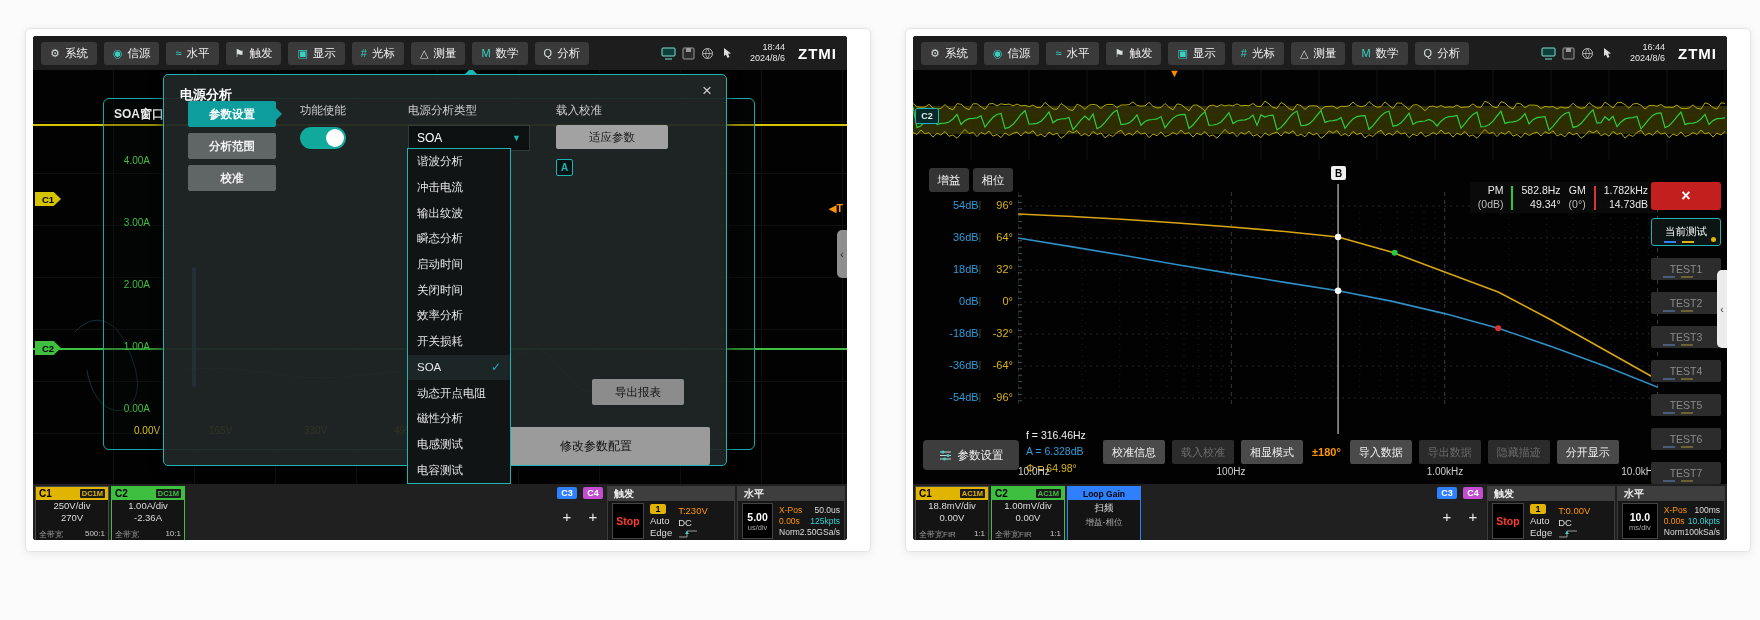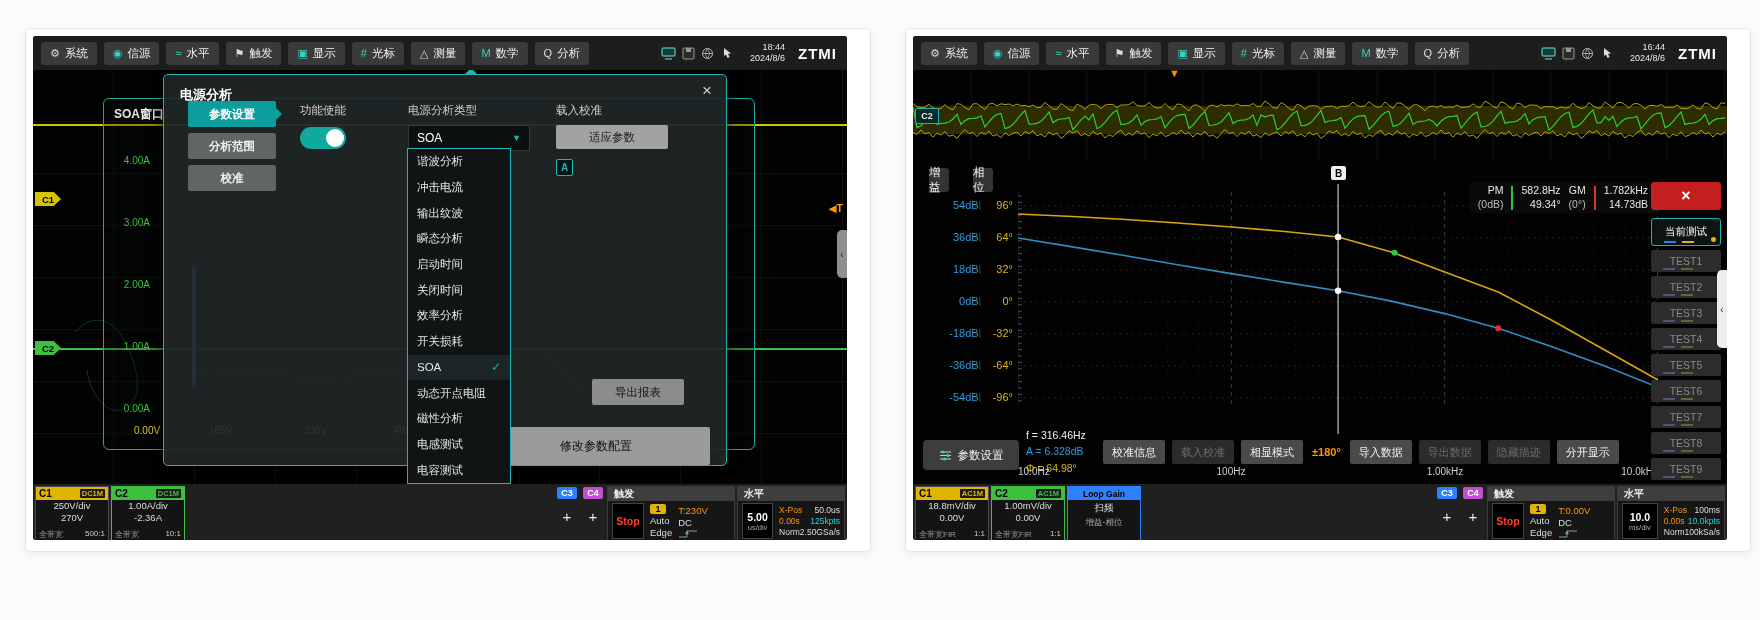--- a/index.html
+++ b/index.html
@@ -55,21 +55,21 @@
   .export{position:absolute;left:428px;top:304px;width:92px;height:26px;background:#8c8c8c;color:#101010;font-size:11.5px}
   .modify{position:absolute;left:318px;top:352px;width:228px;height:38px;background:#9b9b9b;color:#101010;font-size:12px}
   .ddlist{position:absolute;left:374px;top:78px;width:102px;background:#101414;border:1px solid #1fb3b3;z-index:6;display:flex;flex-direction:column}
   .dditem{height:25.7px;display:flex;align-items:center;justify-content:space-between;padding:0 9px;font-size:11.5px;color:#e8e8e8}
   .dditem.sel{background:#1d2626}
   .chk{color:#1fb3b3;font-size:12px}
   
   .strip{position:absolute;left:0;top:0;width:814px;height:90px;z-index:1}
   .c2chip{position:absolute;left:2px;top:38px;width:22px;height:14px;background:#062a2a;border:1px solid #1fb3b3;border-radius:2px;color:#e8e8e8;font-size:9px;font-weight:bold;display:flex;align-items:center;justify-content:center}
   .trigpos{position:absolute;left:256px;top:-3px;color:#ff8c00;font-size:11px}
-  .gbtn{position:absolute;top:98px;width:20px;height:24px;background:#343434;border-radius:3px;color:#f0f0f0;font-size:11.5px;display:flex;align-items:center;justify-content:center;z-index:2}
+  .gbtn{position:absolute;top:98px;width:40px;height:24px;background:#343434;border-radius:3px;color:#f0f0f0;font-size:11.5px;display:flex;align-items:center;justify-content:center;z-index:2}
   .gbtn.gain{left:16px}.gbtn.phase{left:60px}
   .trow{position:absolute;left:6px;width:94px;display:flex;justify-content:flex-end;align-items:center;font-size:11px;z-index:2}
   .trow .gt{color:#2f9bd8;min-width:42px;text-align:right}
   .trow .sep{color:#555;font-size:9px}
   .trow .pt{color:#d8b414;min-width:32px;text-align:right}
   .plot{position:absolute;left:105px;top:112px;width:640px;height:252px;z-index:2}
   .readout{position:absolute;right:2px;top:0;display:flex;gap:8px;align-items:center;padding:2px 8px;background:rgba(12,12,12,.85);font-size:10.5px;color:#e8e8e8;z-index:3}
   .rcol span{display:block;text-align:right;line-height:1.3}
   .rcol .dim{color:#bdbdbd}
   .rbar{width:2px;height:24px}.rbar.g{background:#27c93f}.rbar.r{background:#e03131}
@@ -80,21 +80,21 @@
   .xticks span{position:absolute;top:0}
   .bbtns{position:absolute;left:190px;top:370px;display:flex;gap:7px;z-index:4}
   .bbtn{height:24px;padding:0 9px;border-radius:2px;display:flex;align-items:center;justify-content:center;font-size:11px;white-space:nowrap}
   .bbtn.on{background:#4a4a4a;color:#f2f2f2}
   .bbtn.off{background:#2b2b2b;color:#6b6b6b}
   .bbtn.acc{background:transparent;color:#ff9500;font-weight:bold;padding:0 2px}
   .pbtn{position:absolute;left:10px;top:370px;width:96px;height:30px;background:#3d3d3d;border-radius:4px;display:flex;align-items:center;justify-content:center;gap:6px;color:#f2f2f2;font-size:11.5px;z-index:2}
   .testcol{position:absolute;right:6px;top:112px;width:70px;z-index:3}
   .xbtn{height:28px;background:#c41f1f;border-radius:3px;color:#fff;font-size:16px;font-weight:bold;display:flex;align-items:center;justify-content:center}
   .curtest{position:relative;margin-top:8px;height:26px;border:1px solid #1fb3b3;border-radius:3px;background:#0c1414;color:#fff;font-size:10.5px;display:flex;align-items:center;justify-content:center}
-  .titem{position:relative;margin-top:4px;height:22px;background:#2c2c2c;border-radius:2px;color:#8a8a8a;font-size:10.5px;display:flex;align-items:center;justify-content:center}
+  .titem{position:relative;margin-top:12px;height:22px;background:#2c2c2c;border-radius:2px;color:#8a8a8a;font-size:10.5px;display:flex;align-items:center;justify-content:center}
   .mini{position:absolute;bottom:2px;height:2px;width:12px}
   .mini.b{left:12px;background:#2f80ff}.mini.y{left:30px;background:#d8b414}
   .titem .mini.b{background:#4a5a77}.titem .mini.y{background:#6b6233}
   .sun{position:absolute;right:4px;bottom:3px;width:5px;height:5px;border-radius:50%;background:#e0b400}
   
   .statusbar{height:56px;background:#202020;display:flex;gap:2px;padding:2px;flex:none;font-size:10px}
   .chbox{width:72px;background:#141414;border:1px solid #4a4a4a;display:flex;flex-direction:column}
   .chbox.c2b{border-color:#3fbf3f}
   .chhead{height:13px;display:flex;justify-content:space-between;align-items:center;padding:0 3px;font-weight:bold;color:#000;font-size:10px}
   .chhead.hc1{background:#e0b400}.chhead.hc2{background:#3fbf3f}

